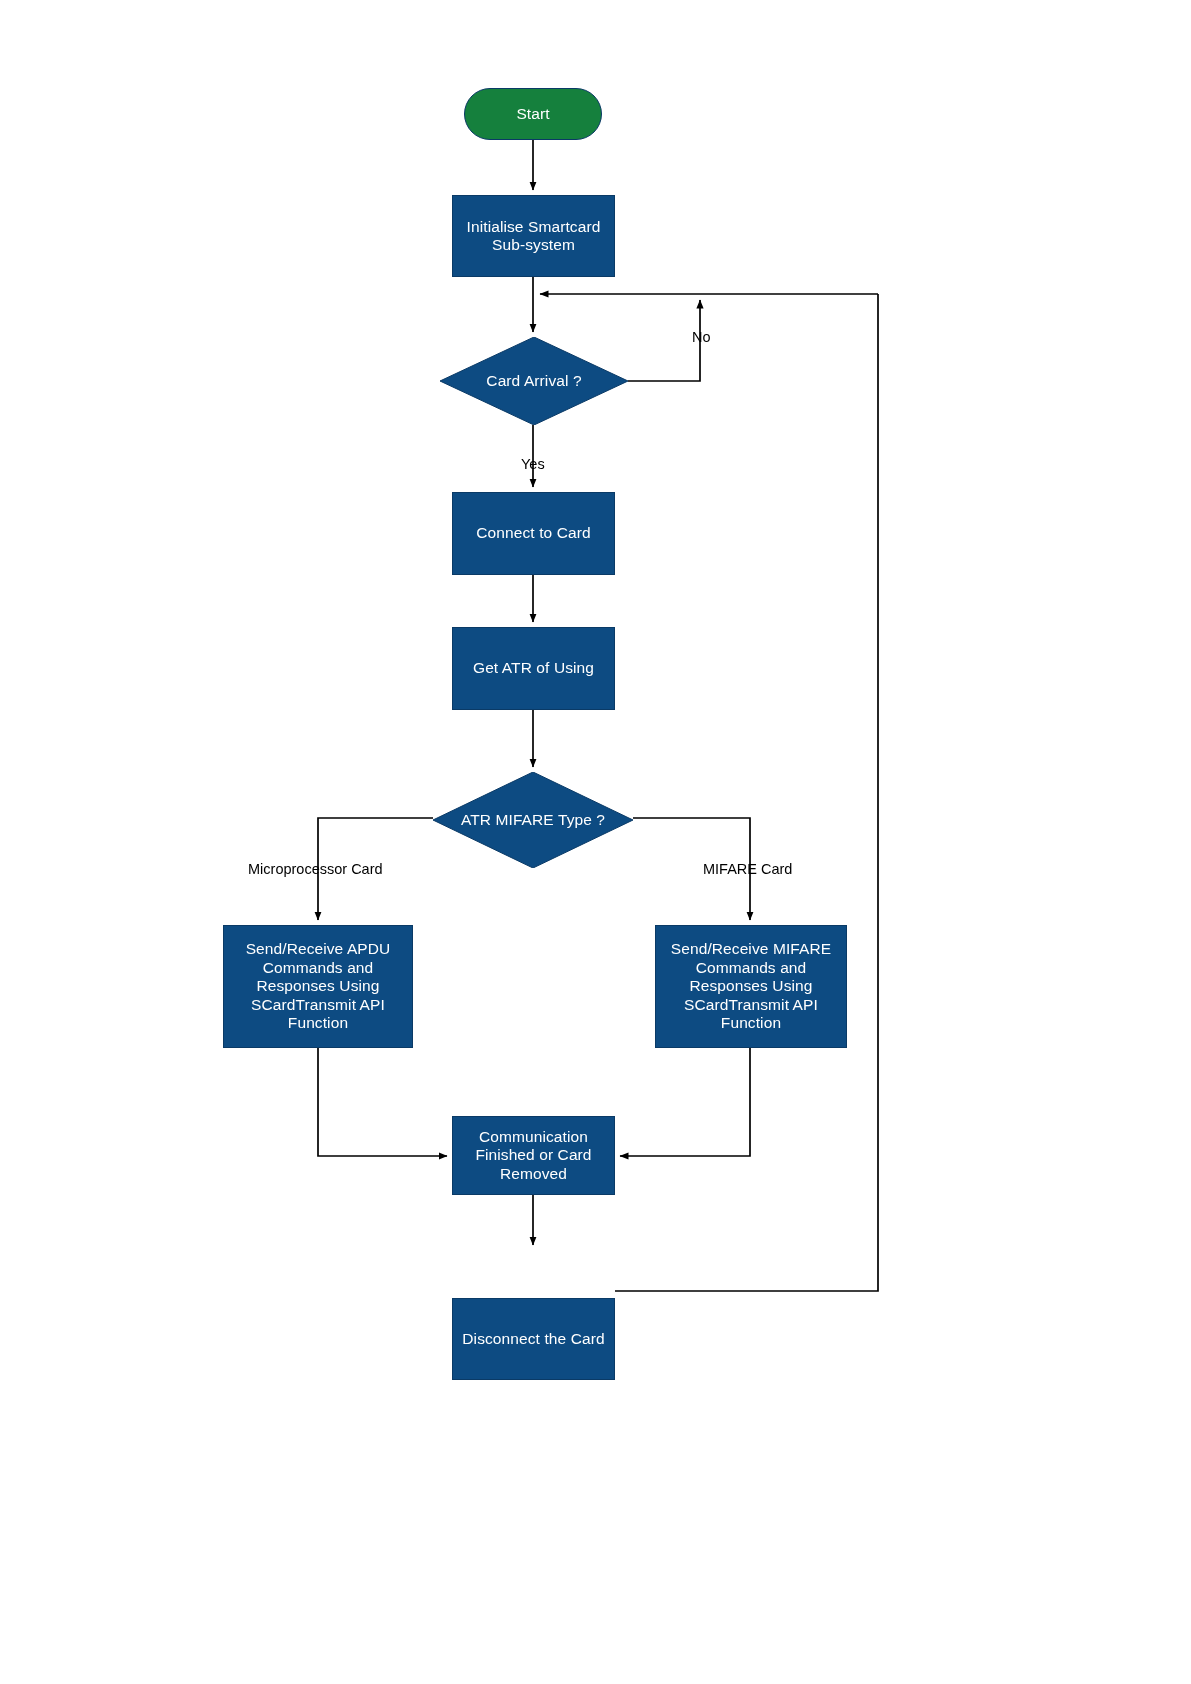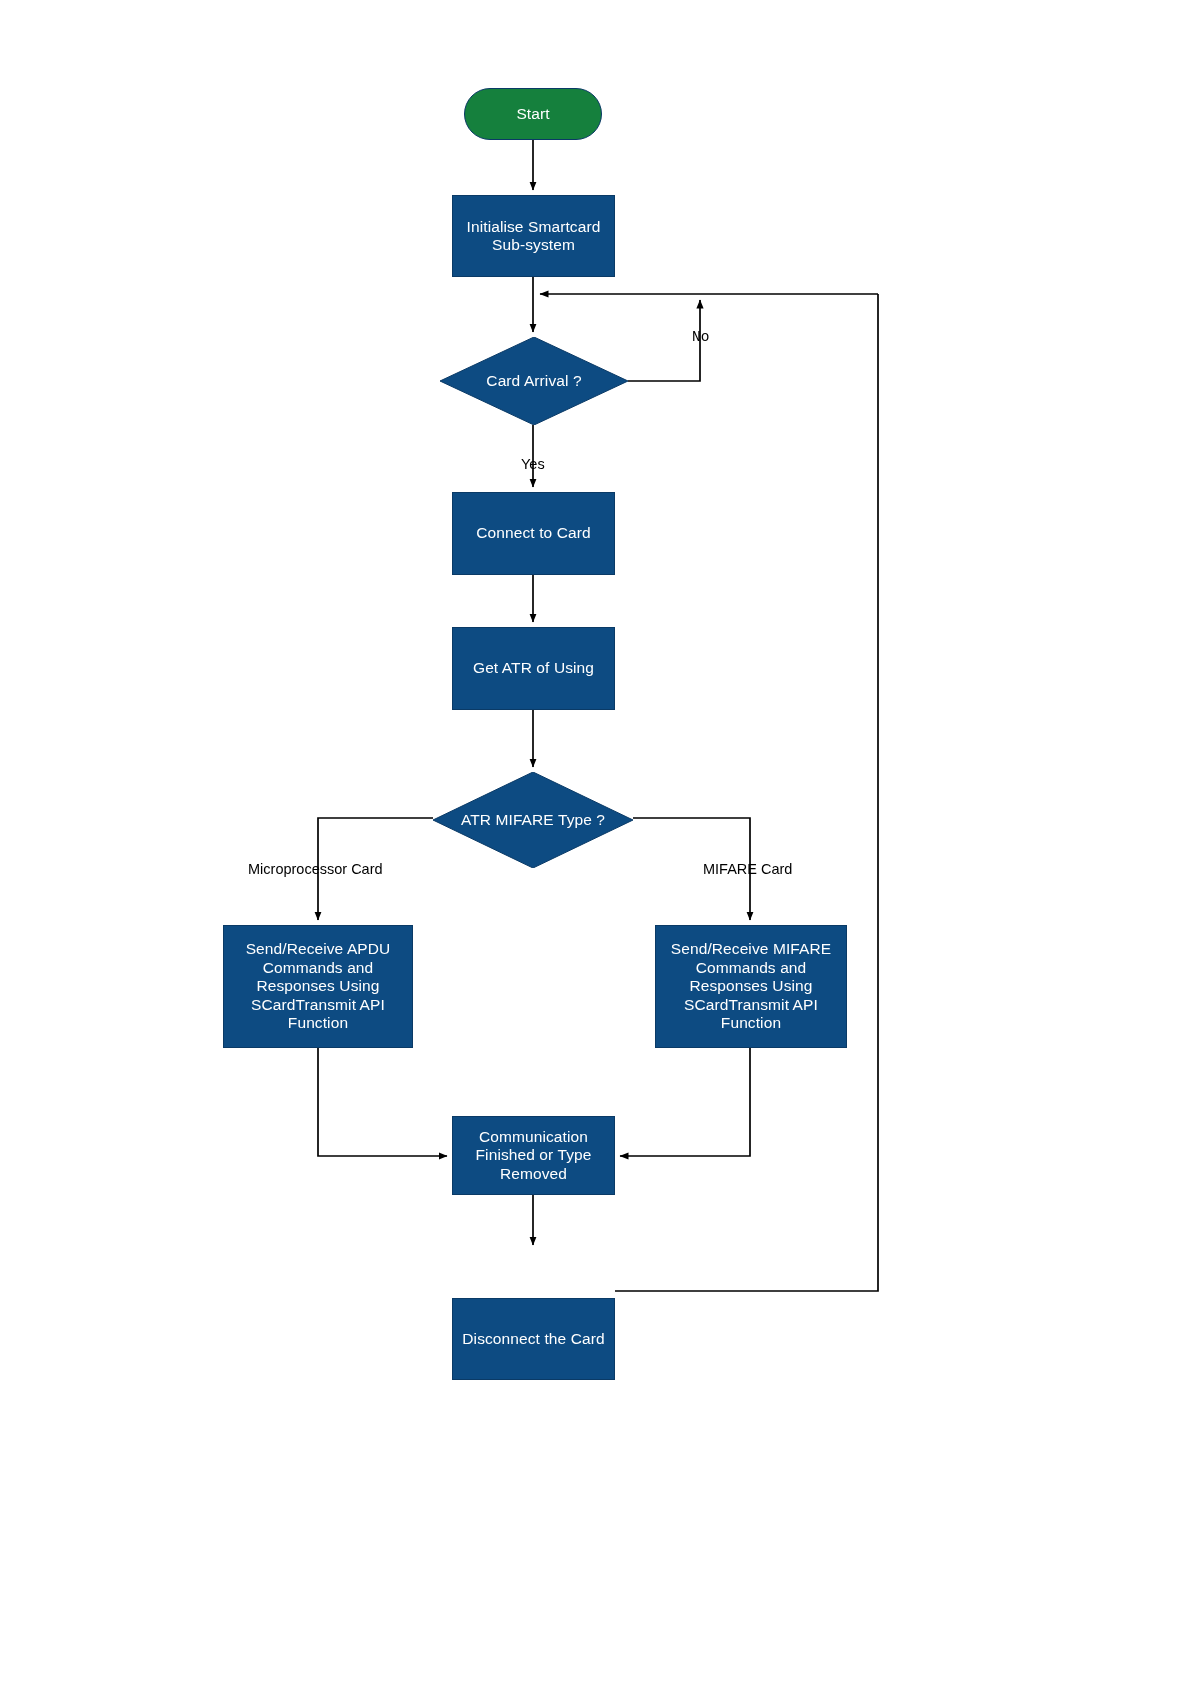--- a/index.html
+++ b/index.html
@@ -157,29 +157,29 @@
   <div class="node process" style="left:655px; top:925px; width:192px; height:123px; white-space:pre-line;">
     <span>Send/Receive MIFARE
 Commands and
 Responses Using
 SCardTransmit API
 Function</span>
   </div>
 
   <div class="node process" style="left:452px; top:1116px; width:163px; height:79px; white-space:pre-line;">
     <span>Communication
-Finished or Type
+Finished or Card
 Removed</span>
   </div>
 
   <div class="node process" style="left:452px; top:1250px; width:163px; height:82px;margin-top:48px;">
     <span>Disconnect the Card</span>
   </div>
 
-  <div class="edge-label" style="left:692px; top:329px;font-family:Liberation Mono, monospace;">No</div>
+  <div class="edge-label" style="left:692px; top:329px;">No</div>
 
   <div class="edge-label" style="left:521px; top:456px;">Yes</div>
 
   <div class="edge-label" style="left:248px; top:861px;">Microprocessor Card</div>
 
   <div class="edge-label" style="left:703px; top:861px;">MIFARE Card</div>
 
 </div>
 
 </body></html>

